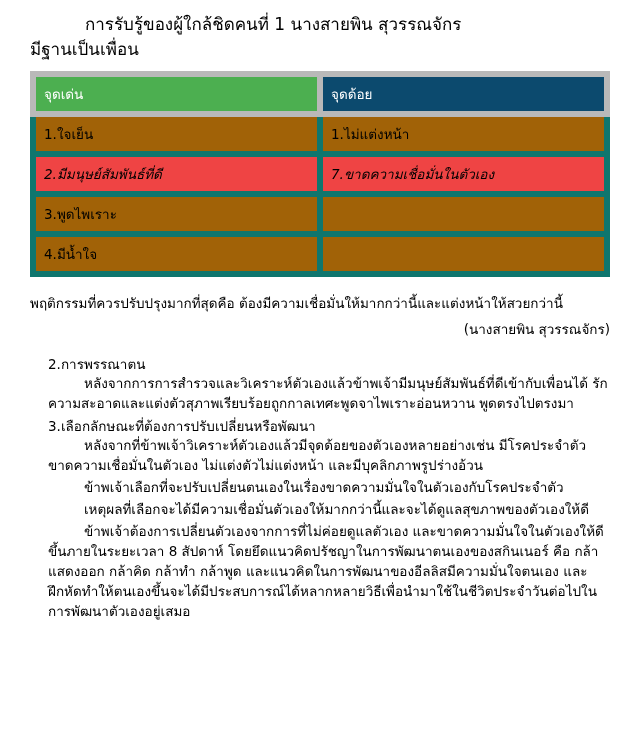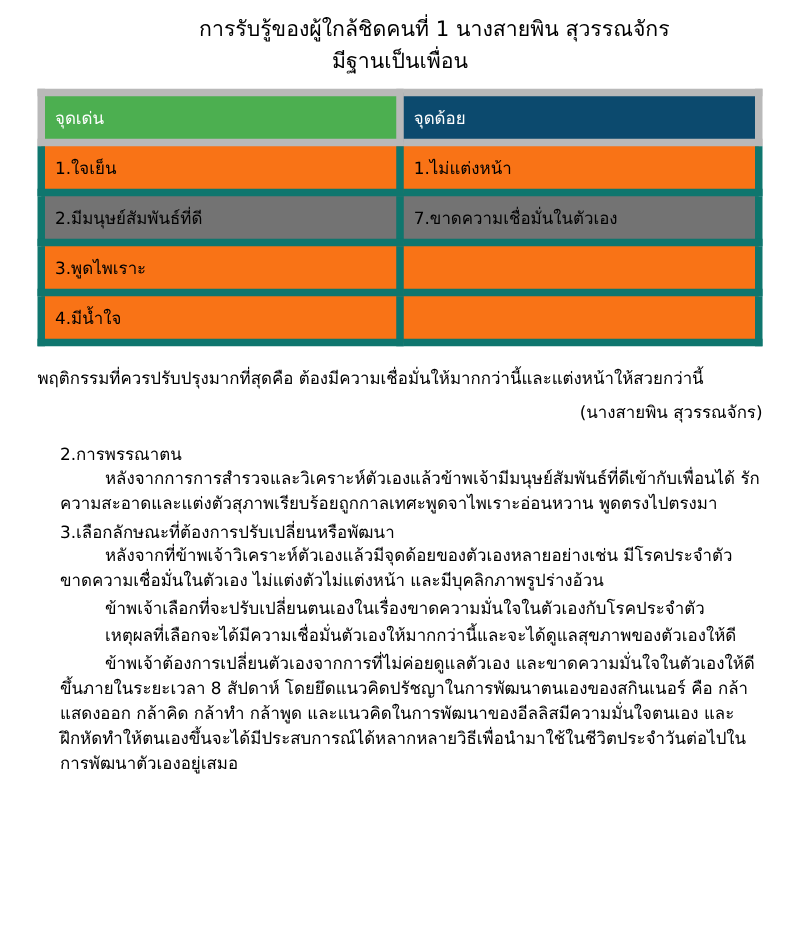--- a/index.html
+++ b/index.html
@@ -17,21 +17,21 @@
   .page {
     width: 640px;
     height: 748px;
     box-sizing: border-box;
     padding: 8px 30px 0 30px;
     position: relative;
   }
   .doc-title {
     font-size: 17px;
     line-height: 1.45;
-    text-align: center;
+    text-align: left;
     margin: 4px 0 10px 0;
     padding-left: 55px;
   }
   .doc-title .line2 {
     display: block;
     padding-left: 0;
     margin-left: -55px;
   }
   table.sw-table {
     width: 100%;
@@ -47,22 +47,22 @@
     vertical-align: middle;
     height: 20px;
   }
   table.sw-table th {
     color: #ffffff;
     font-weight: normal;
     border-color: #b9b9b9;
   }
   th.head-strength { background: #4caf50; }
   th.head-weakness { background: #0c4a6e; }
-  tbody tr td { background: #f97316; }
-  tbody tr.alt td { background: #737373; }
+  tbody tr td { background: #a16207; }
+  tbody tr.alt td { background: #ef4444; font-style: italic; }
 
   .para {
     font-size: 13.5px;
     line-height: 1.5;
     margin: 0 0 4px 0;
     text-align: left;
   }
   .sign-line {
     font-size: 13.5px;
     text-align: center;

